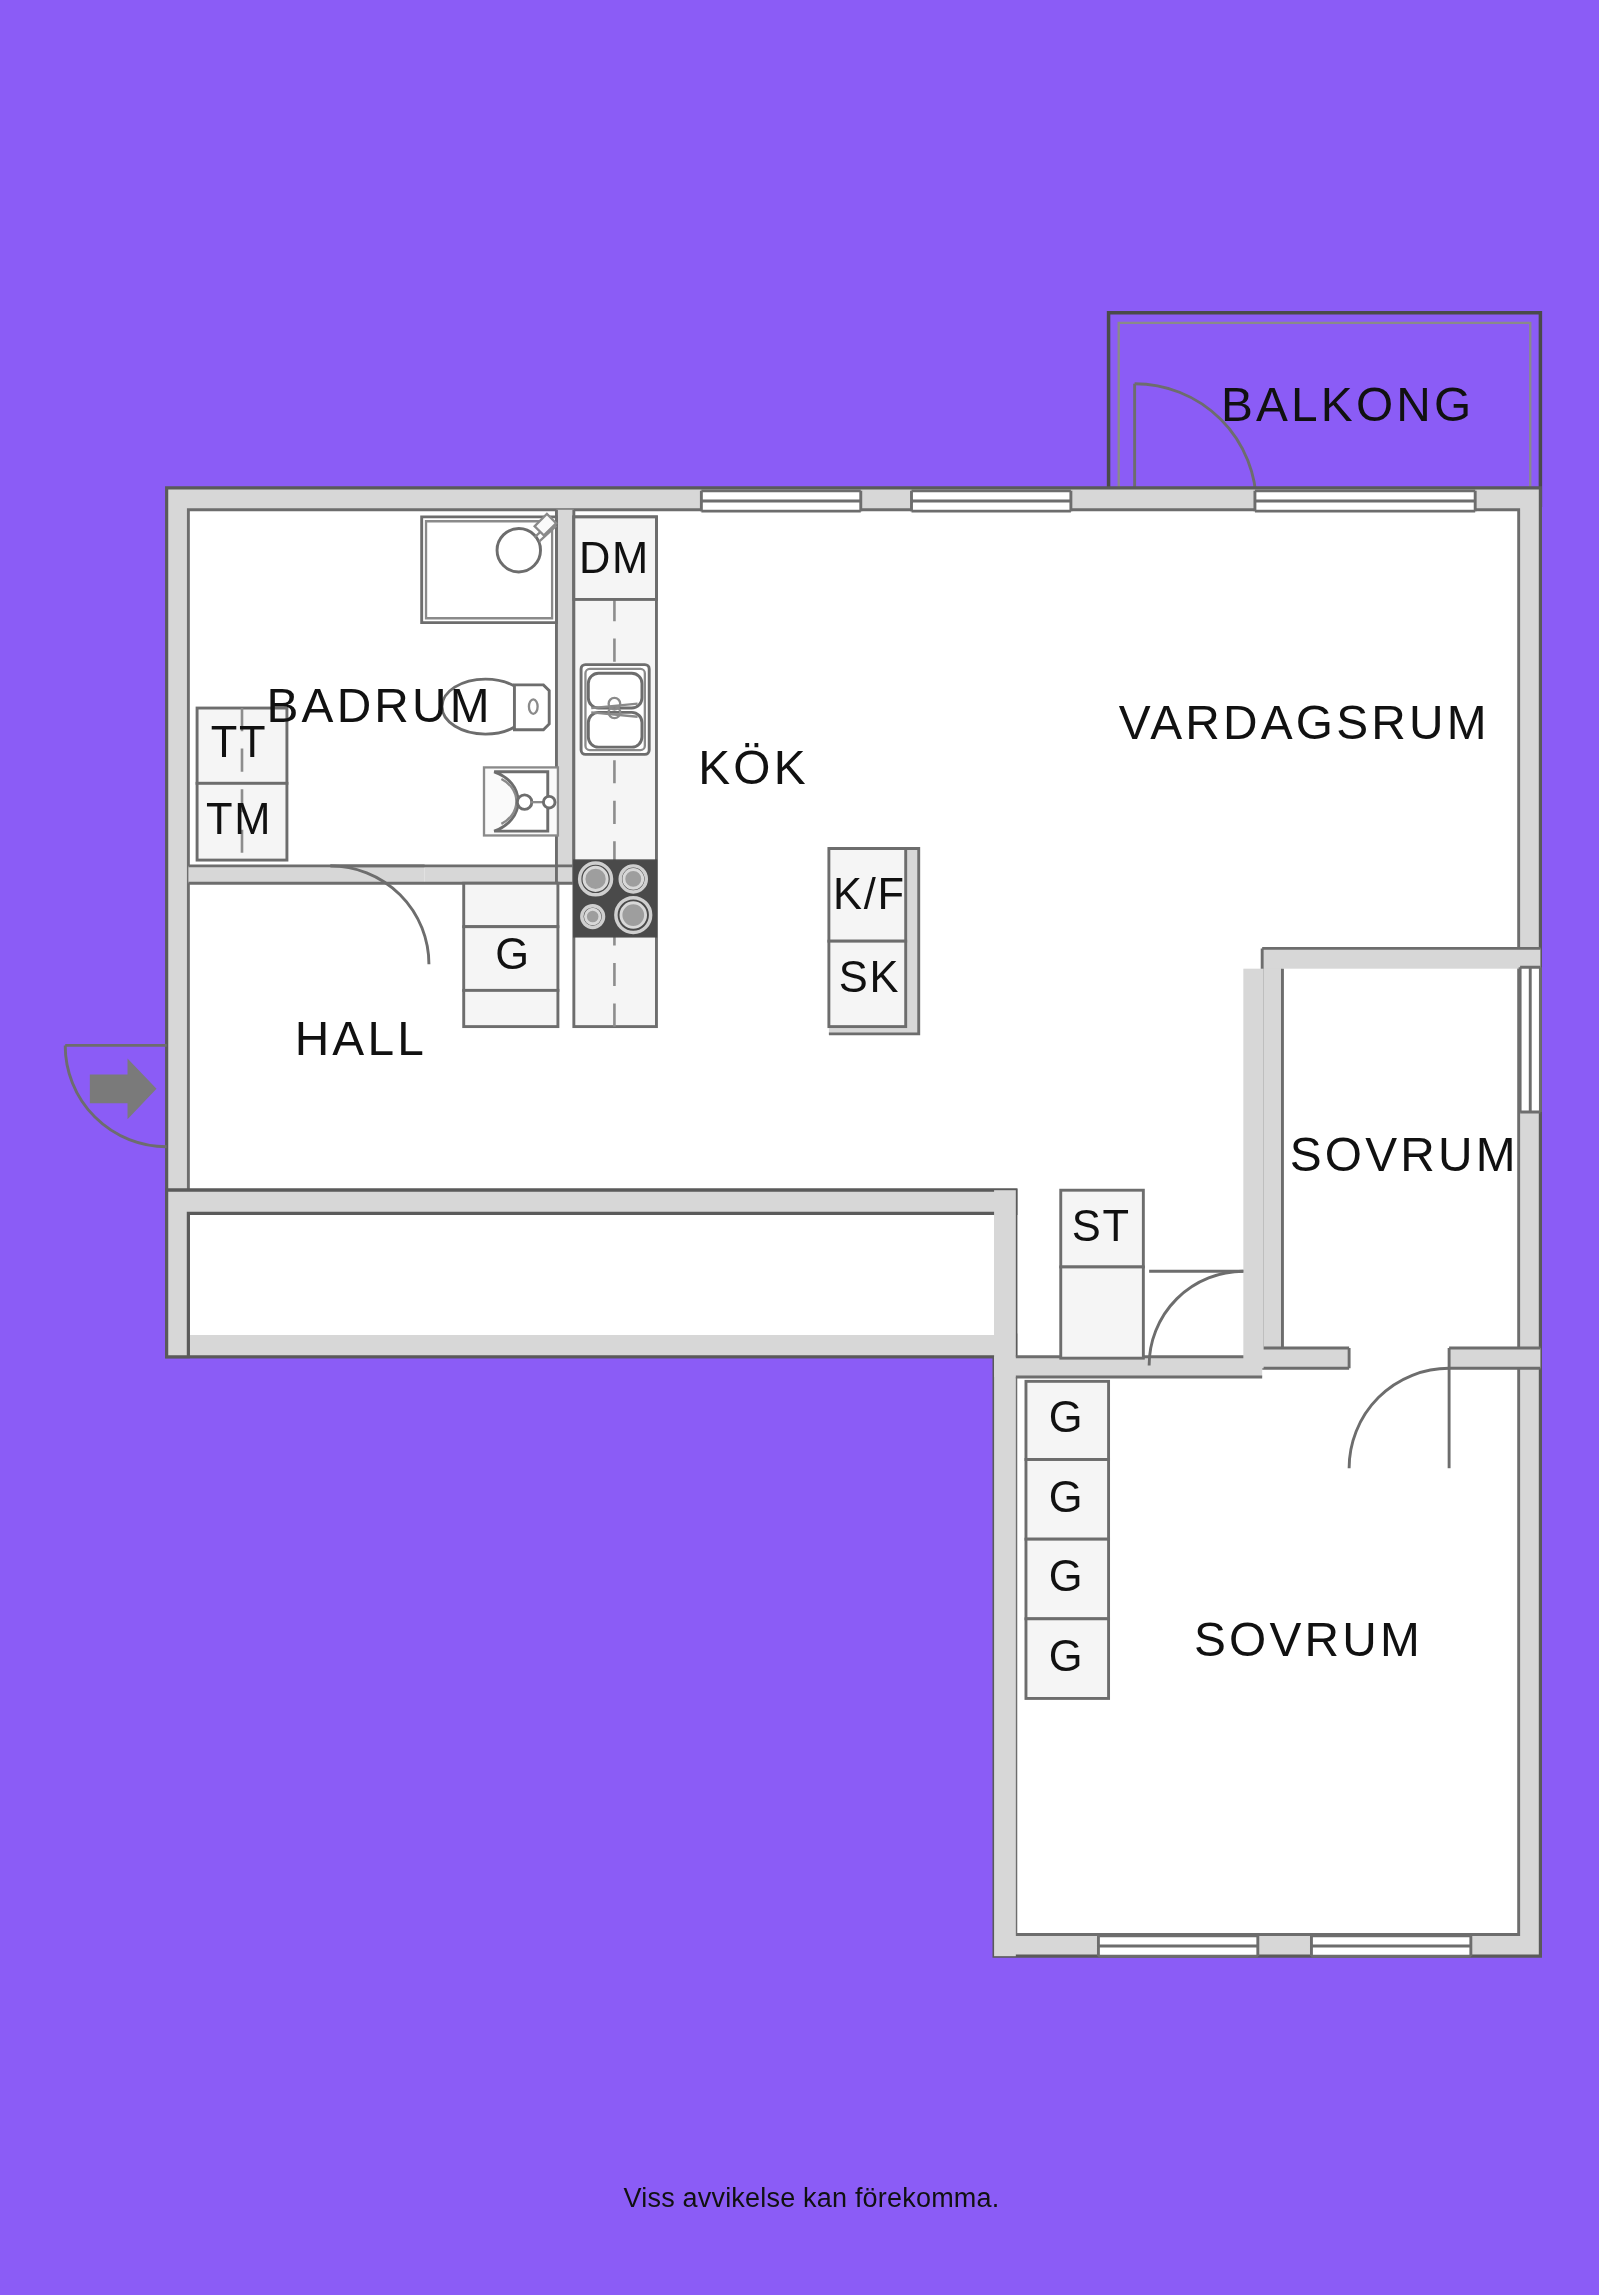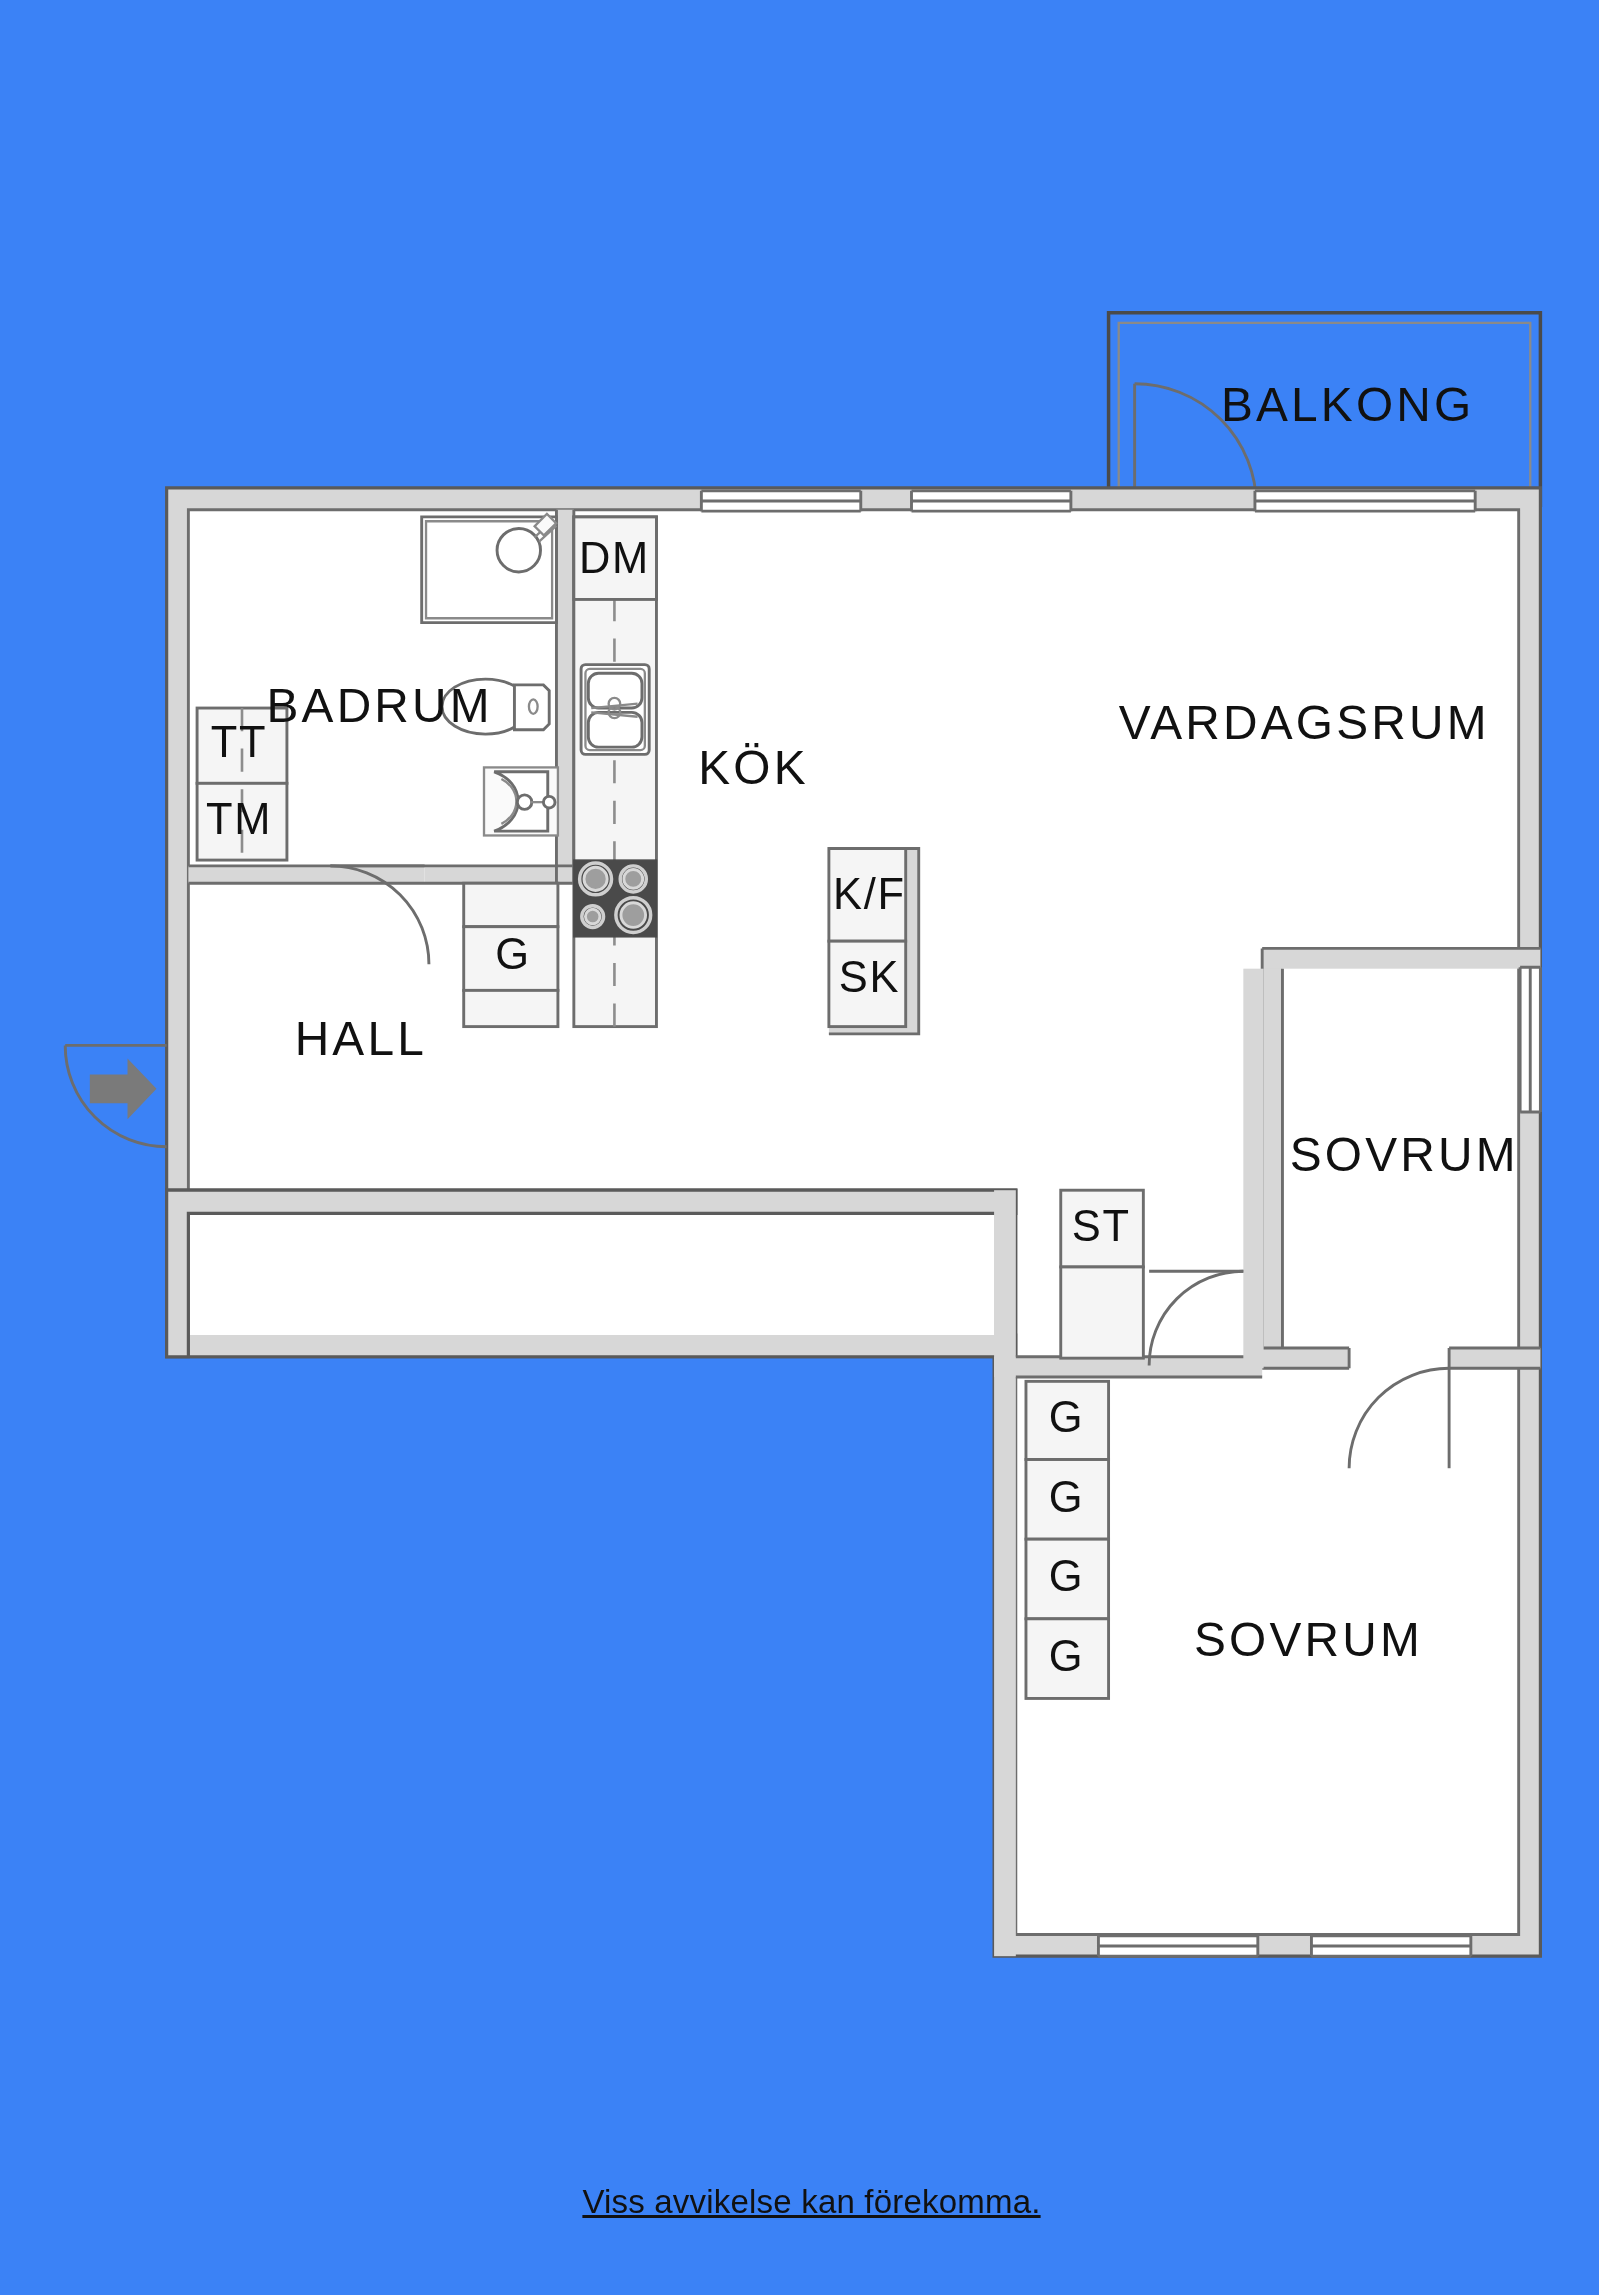--- a/index.html
+++ b/index.html
@@ -5,40 +5,39 @@
 <style>
   html,body{margin:0;padding:0;background:#ffffff;}
   body{
     font-family:"Liberation Sans","DejaVu Sans",sans-serif;
     color:#111;
   }
   #page{
     position:relative;
     width:1599px;
     height:2295px;
-    background:#3b82f6;
+    background:#8b5cf6;
     overflow:hidden;
   }
   #plan-svg{
     position:absolute;
     left:0; top:0;
     width:1623px;
     height:2295px;
     display:block;
   }
   .caption{
     position:absolute;
     left:0;
     width:1623px;
     text-align:center;
-    font-size:33px;
+    font-size:27px;
     letter-spacing:0.2px;
     color:#111;
     line-height:1.28;
-    text-decoration:underline;
   }
   #caption-line1{ top:2181px; }
   #caption-line2{ top:2219px; }
 
   
   .wall      { fill:#d7d7d7; stroke:#5a5a5a; stroke-width:2.2; }
   .wall-nostroke { fill:#d7d7d7; stroke:none; }
   .room-fill { fill:#ffffff; stroke:none; }
   .thinline  { fill:none; stroke:#6d6d6d; stroke-width:2; }
   .hairline  { fill:none; stroke:#8a8a8a; stroke-width:1.6; }

